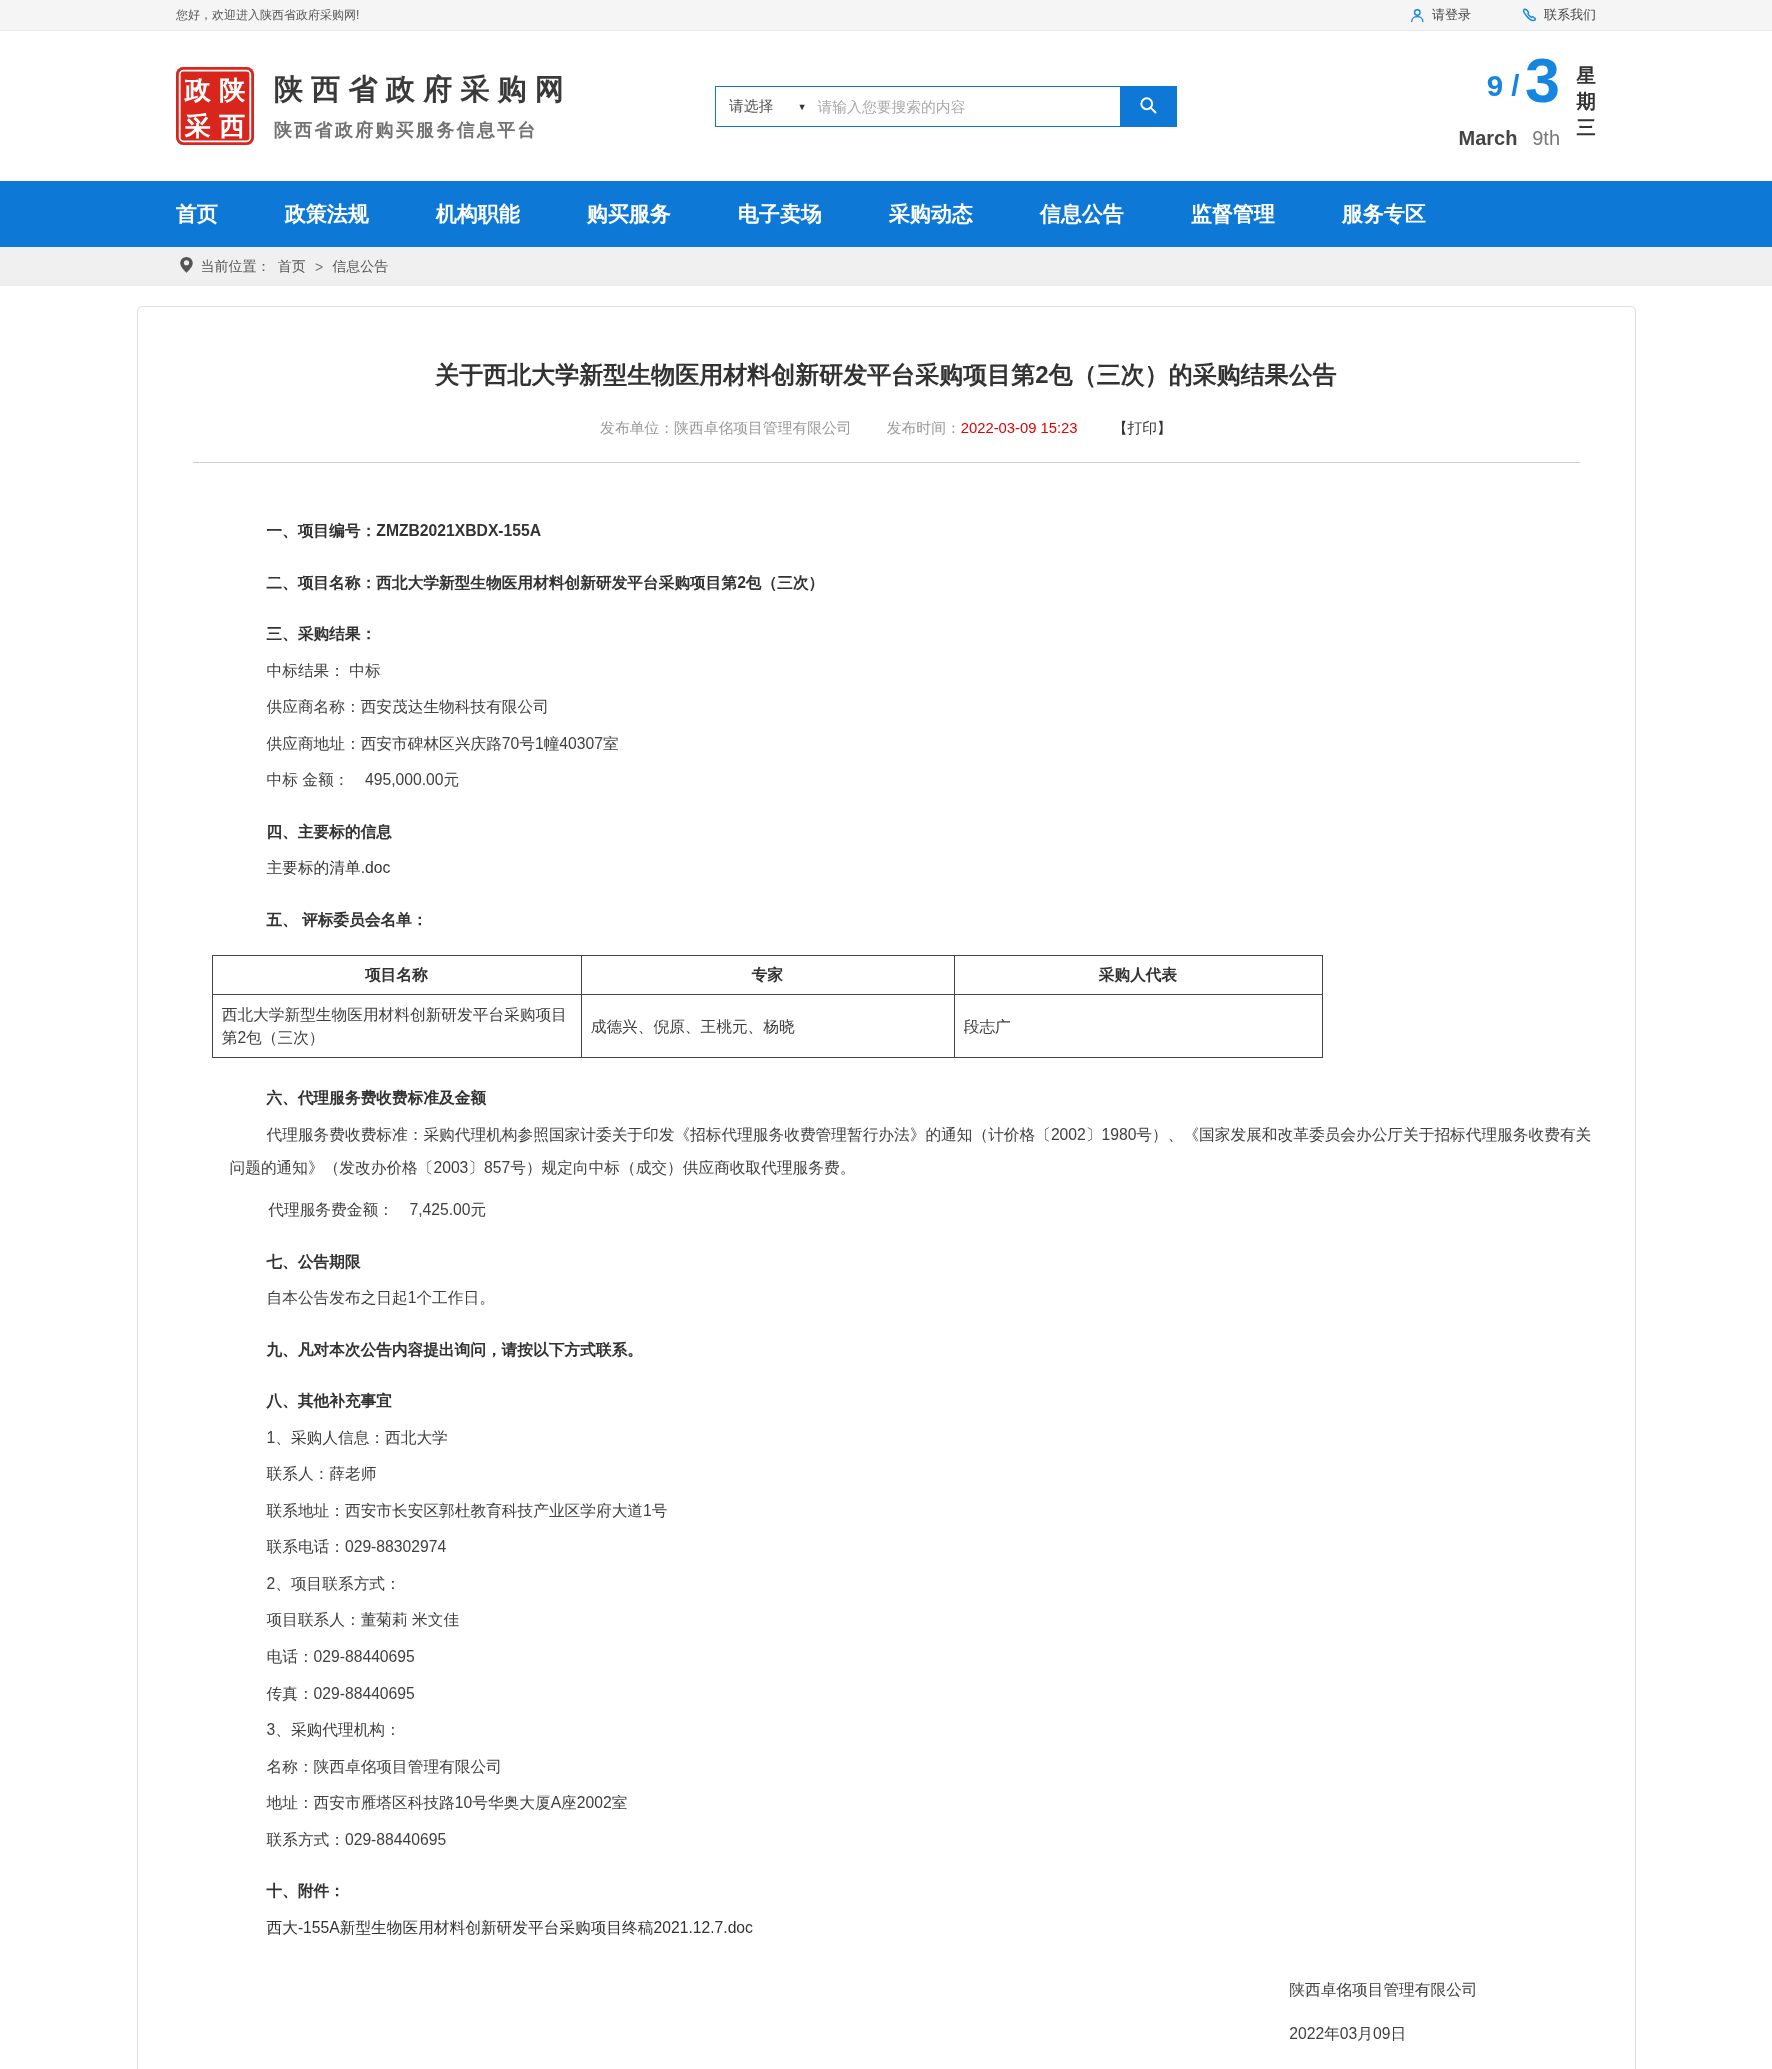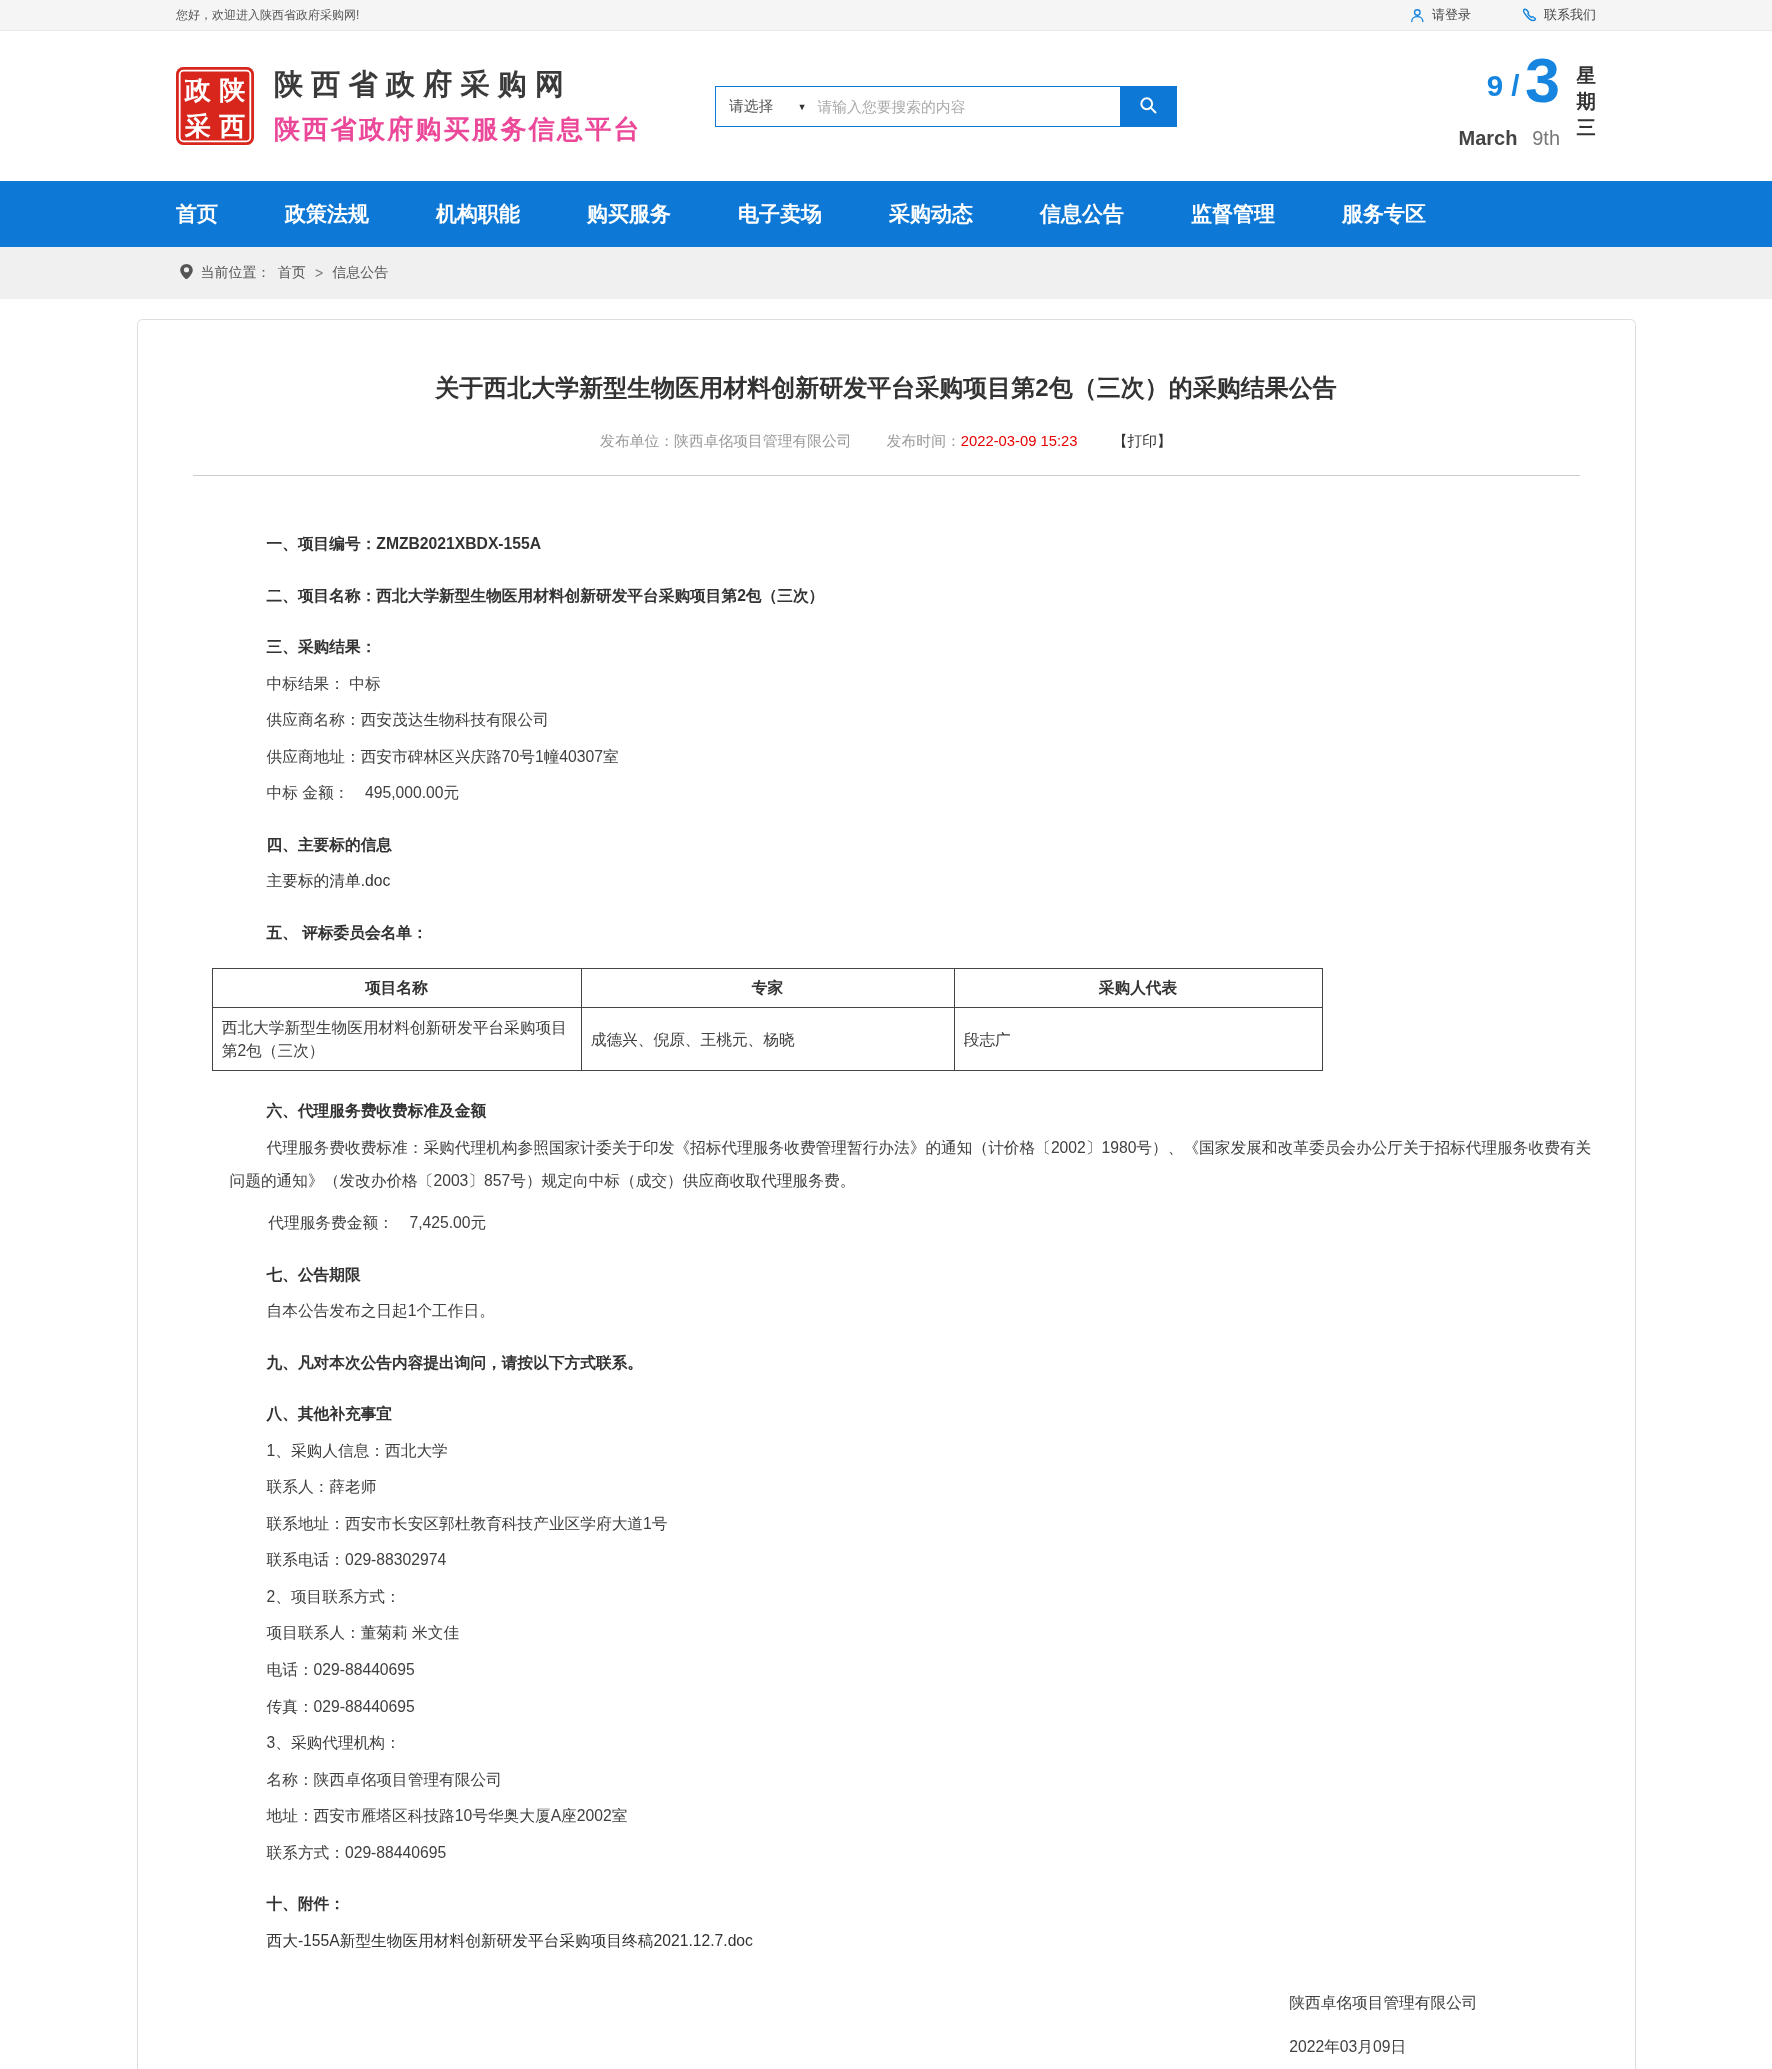--- a/index.html
+++ b/index.html
@@ -25,21 +25,21 @@
   .logo-seal {
     width:78px; height:78px; background:#d8261d; border-radius:7.4px;
     display:grid; grid-template-columns:1fr 1fr; padding:5.5px; gap:1.8px;
     box-shadow:inset 0 0 0 2.8px #d8261d, inset 0 0 0 4.6px #fff;
   }
   .logo-seal span {
     color:#fff; font-size:26px; font-weight:bold; display:flex; align-items:center; justify-content:center;
   }
   .site-titles { margin-left:20px; }
   .site-title { font-size:29px; font-weight:bold; color:#3a3a3a; letter-spacing:8.3px; }
-  .site-subtitle { font-size:26px; font-weight:bold; color:#ec4899; letter-spacing:2.3px; margin-top:7.4px; }
+  .site-subtitle { font-size:18px; font-weight:bold; color:#737373; letter-spacing:2.3px; margin-top:7.4px; }
 
   .search-box {
     position:absolute; left:581px; top:55px;
     width:461px; height:41px; border:1.8px solid #0d78d5; background:#fff;
     display:flex; align-items:center;
   }
   .search-select { display:flex; align-items:center; gap:24px; padding:0 11px 0 13px; font-size:14.8px; color:#555; cursor:pointer; flex:0 0 auto; }
   .search-caret { font-size:9.2px; color:#333; }
   .search-input { flex:1 1 auto; border:none; outline:none; height:100%; font-size:14.8px; color:#333; font-family:inherit; }
   .search-input::placeholder { color:#aaa; }
@@ -56,21 +56,21 @@
   .weekday { display:flex; flex-direction:column; gap:3.7px; padding-top:13px; }
   .weekday span { font-size:19.4px; font-weight:bold; color:#333; line-height:1.15; }
 
   
   .nav { height:66px; background:#0d78d5; }
   .nav .container { height:100%; padding:0 42px; }
   .nav ul { list-style:none; height:100%; display:flex; align-items:center; }
   .nav li { margin-right:67px; font-size:21px; font-weight:bold; color:#fff; cursor:pointer; white-space:nowrap; }
 
   
-  .breadcrumb-bar { height:52px; background:#f0f0f0; }
+  .breadcrumb-bar { height:39px; background:#f0f0f0; }
   .breadcrumb-bar .container { height:100%; display:flex; align-items:center; gap:7.4px; padding:0 46px; font-size:14px; color:#555; }
   .crumb-link { color:#555; cursor:pointer; }
   .crumb-sep { color:#777; margin:0 1.8px; }
 
   
   .main-wrap { padding:20px 0 31px; background:#fff; }
   .card {
     width:1499px; margin:0 auto; background:#fff;
     border:0.9px solid #ddd; border-radius:5.5px; padding:52px 0 59px;
   }

